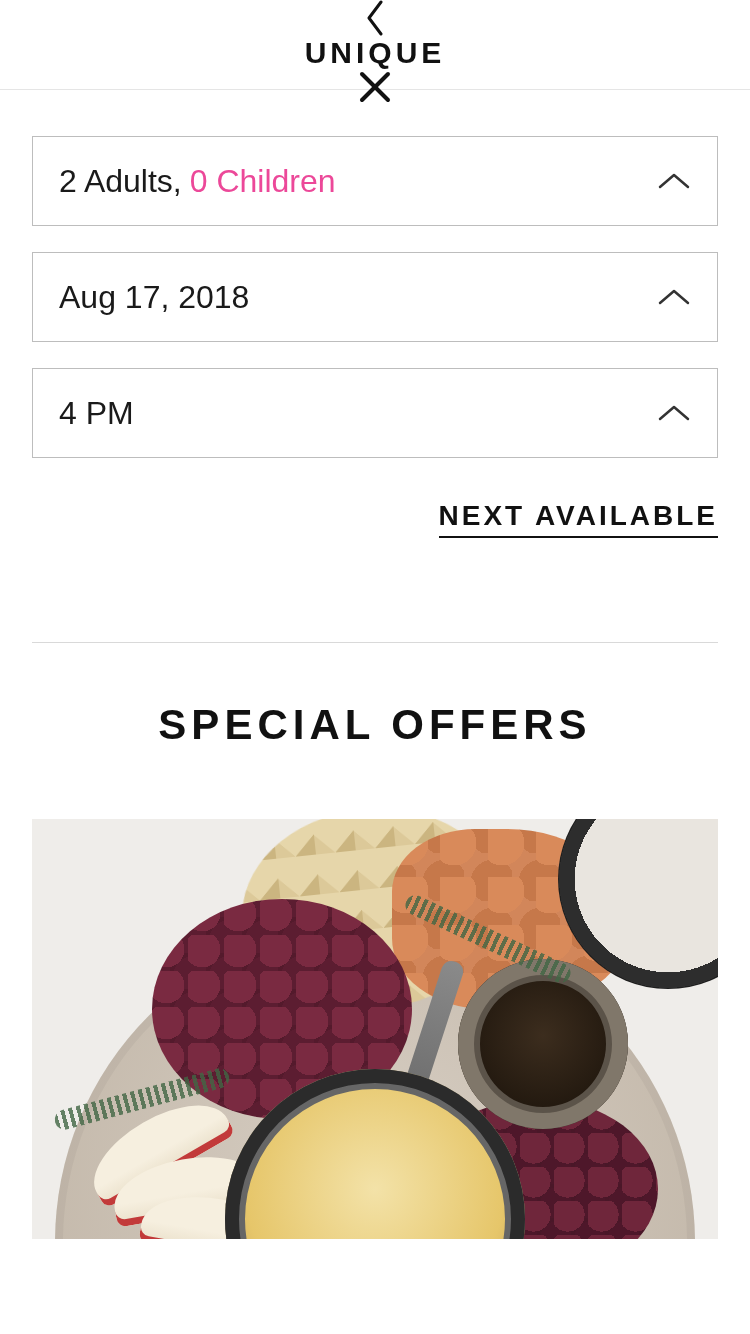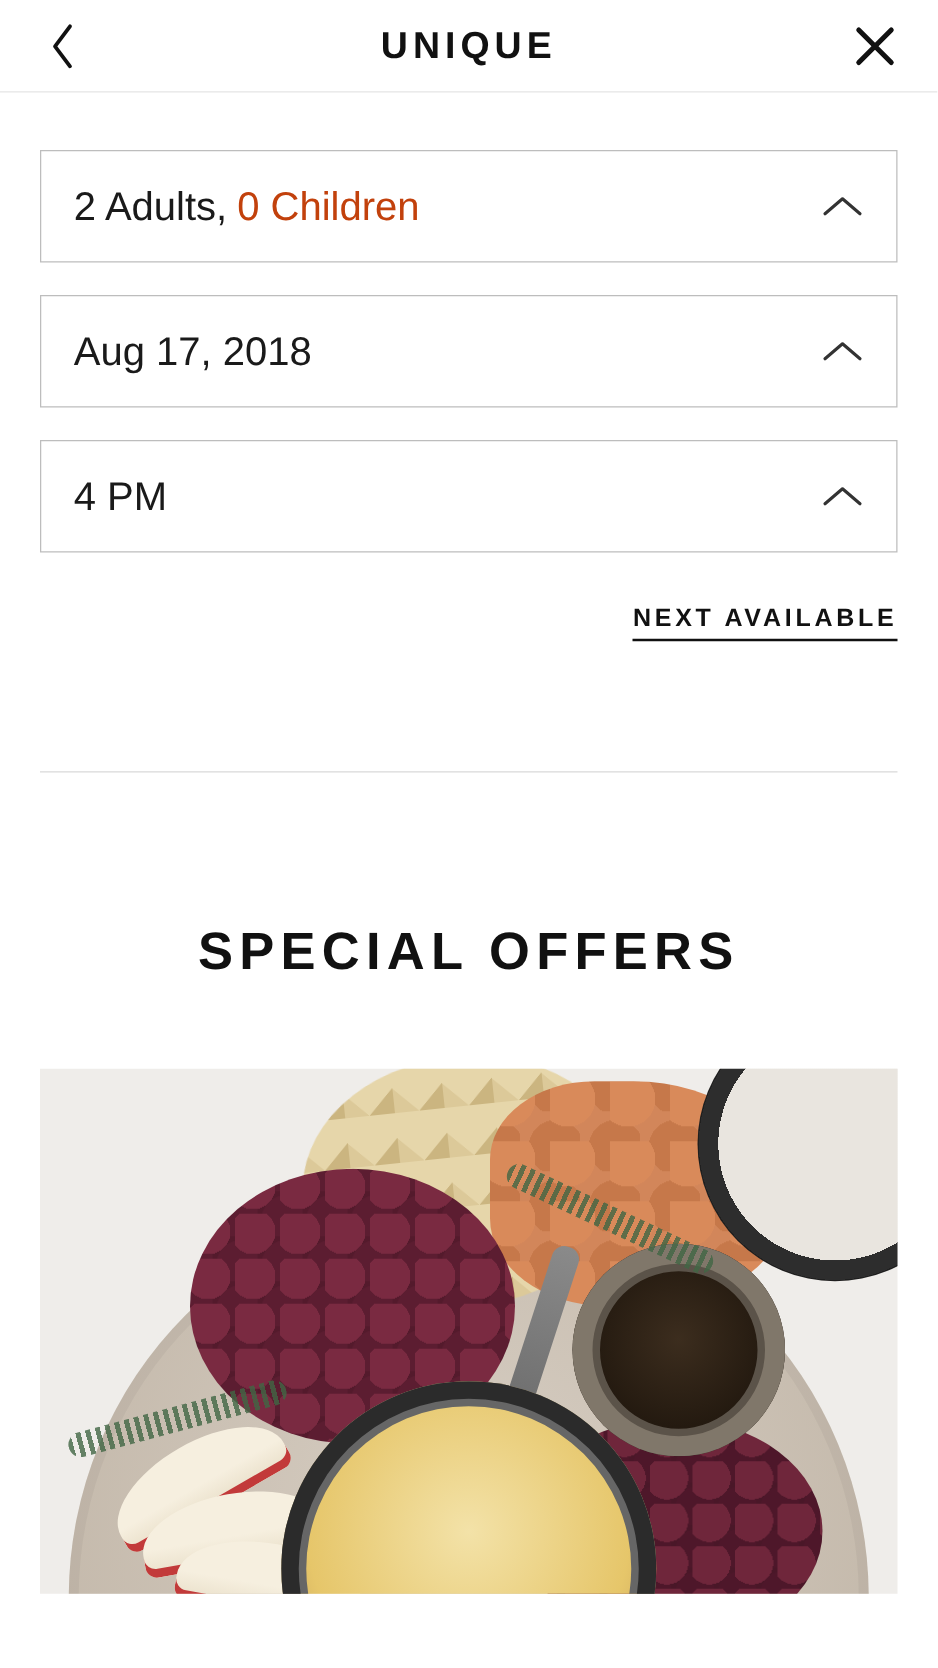--- a/index.html
+++ b/index.html
@@ -5,26 +5,27 @@
   * { margin: 0; padding: 0; box-sizing: border-box; }
   body {
     width: 750px;
     height: 1334px;
     background: #fff;
     font-family: -apple-system, BlinkMacSystemFont, "Helvetica Neue", Arial, sans-serif;
     overflow: hidden;
     position: relative;
   }
   .header {
-    height: 74px;
+    height: 90px;
     display: flex;
     align-items: center;
     justify-content: space-between;
     padding: 0 30px;
     border-bottom: 1px solid #e5e5e5;
+    flex-direction: column;
   }
   .header-title {
     font-family: "Helvetica Neue", Arial, sans-serif;
     font-weight: 700;
     font-size: 30px;
     letter-spacing: 4px;
     color: #111;
   }
   .icon-btn {
     width: 40px;
@@ -46,50 +47,50 @@
     align-items: center;
     justify-content: space-between;
     padding: 0 26px;
     margin-bottom: 26px;
     font-size: 32px;
     color: #1a1a1a;
     cursor: pointer;
   }
   .selector:last-of-type { margin-bottom: 0; }
   .selector .label { display: flex; align-items: flex-end; gap: 8px; }
-  .muted { color: #c2410c; }
+  .muted { color: #ec4899; }
   .chev { flex-shrink: 0; }
 
   .next-available {
     display: block;
     margin-top: 42px;
     margin-left: auto;
     width: fit-content;
-    font-size: 20px;
+    font-size: 28px;
     font-weight: 700;
     letter-spacing: 3px;
     color: #111;
     border-bottom: 2px solid #111;
     padding-bottom: 4px;
     cursor: pointer;
   }
 
   .divider {
     margin: 104px 0 0 0;
     border: none;
     border-top: 1px solid #d9d9d9;
   }
 
   .section-title {
     text-align: center;
     font-size: 42px;
     font-weight: 700;
     letter-spacing: 5px;
     color: #111;
-    margin-top: 119px;
+    margin-top: 58px;
     font-family: "Helvetica Neue", Arial, sans-serif;
   }
 
   .offer-image {
     margin-top: 70px;
     height: 420px;
     position: relative;
     overflow: hidden;
     background: #efedea;
   }

